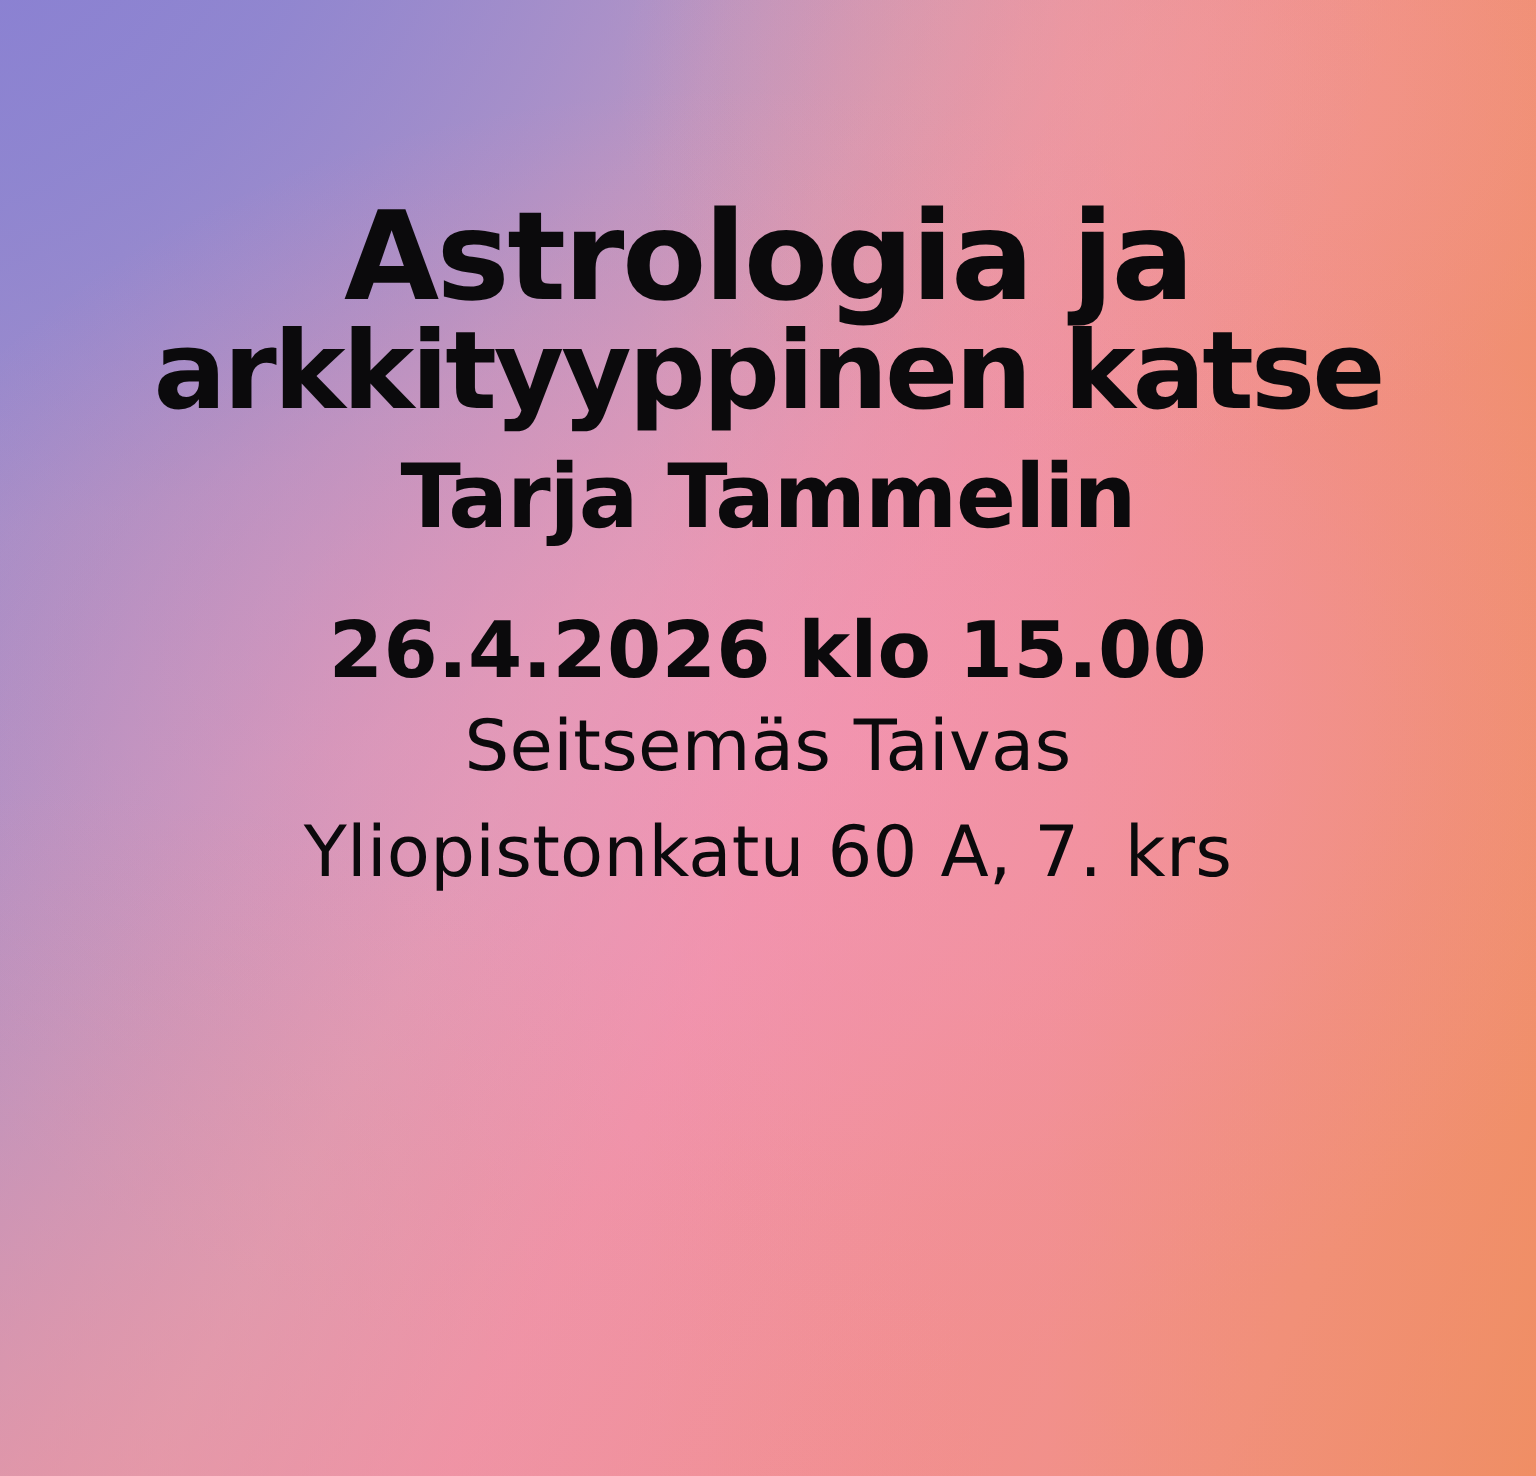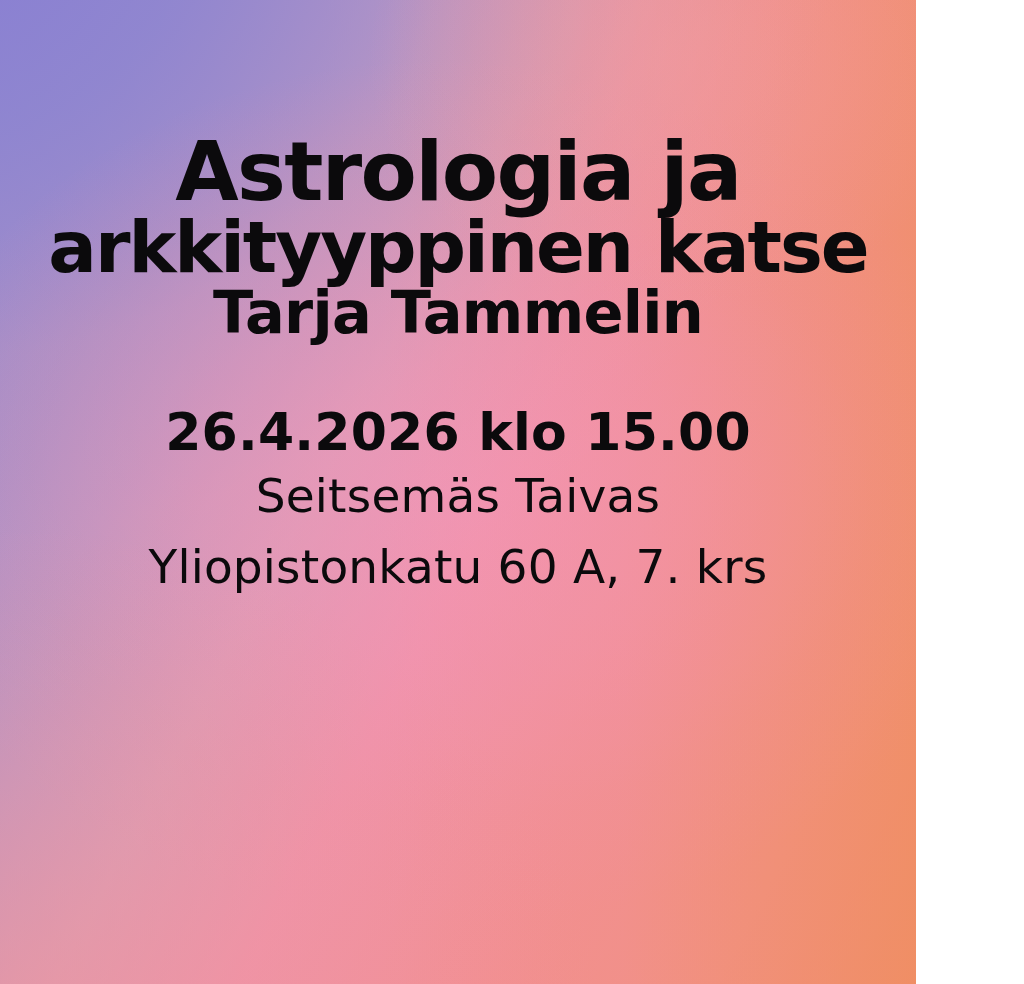--- a/index.html
+++ b/index.html
@@ -10,21 +10,21 @@
   body {
     width: 1024px;
     height: 984px;
     overflow: hidden;
     font-family: "DejaVu Sans", "Liberation Sans", sans-serif;
   }
 
   
   #poster {
     position: relative;
-    width: 916px;
+    width: 1024px;
     height: 984px;
     box-sizing: border-box;
     overflow: hidden;
     background-color: #ef93a6;
   }
   .bg-layer {
     position: absolute;
     inset: 0;
     pointer-events: none;
   }
@@ -104,30 +104,31 @@
     letter-spacing: -0.02em;
     white-space: nowrap;
   }
   .title-line-2 {
     font-size: 72px;
     letter-spacing: -0.028em;
   }
 
   .speaker {
     display: block;
+    margin-top: 18px;
     font-weight: 700;
     font-size: 59px;
     line-height: 1.02;
     letter-spacing: -0.012em;
     white-space: nowrap;
   }
 
   .datetime {
     display: block;
-    margin-top: 62px;
+    margin-top: 46px;
     font-weight: 700;
     font-size: 52px;
     line-height: 1.05;
     letter-spacing: 0.004em;
     white-space: nowrap;
   }
 
   .venue-block {
     width: 100%;
   }

